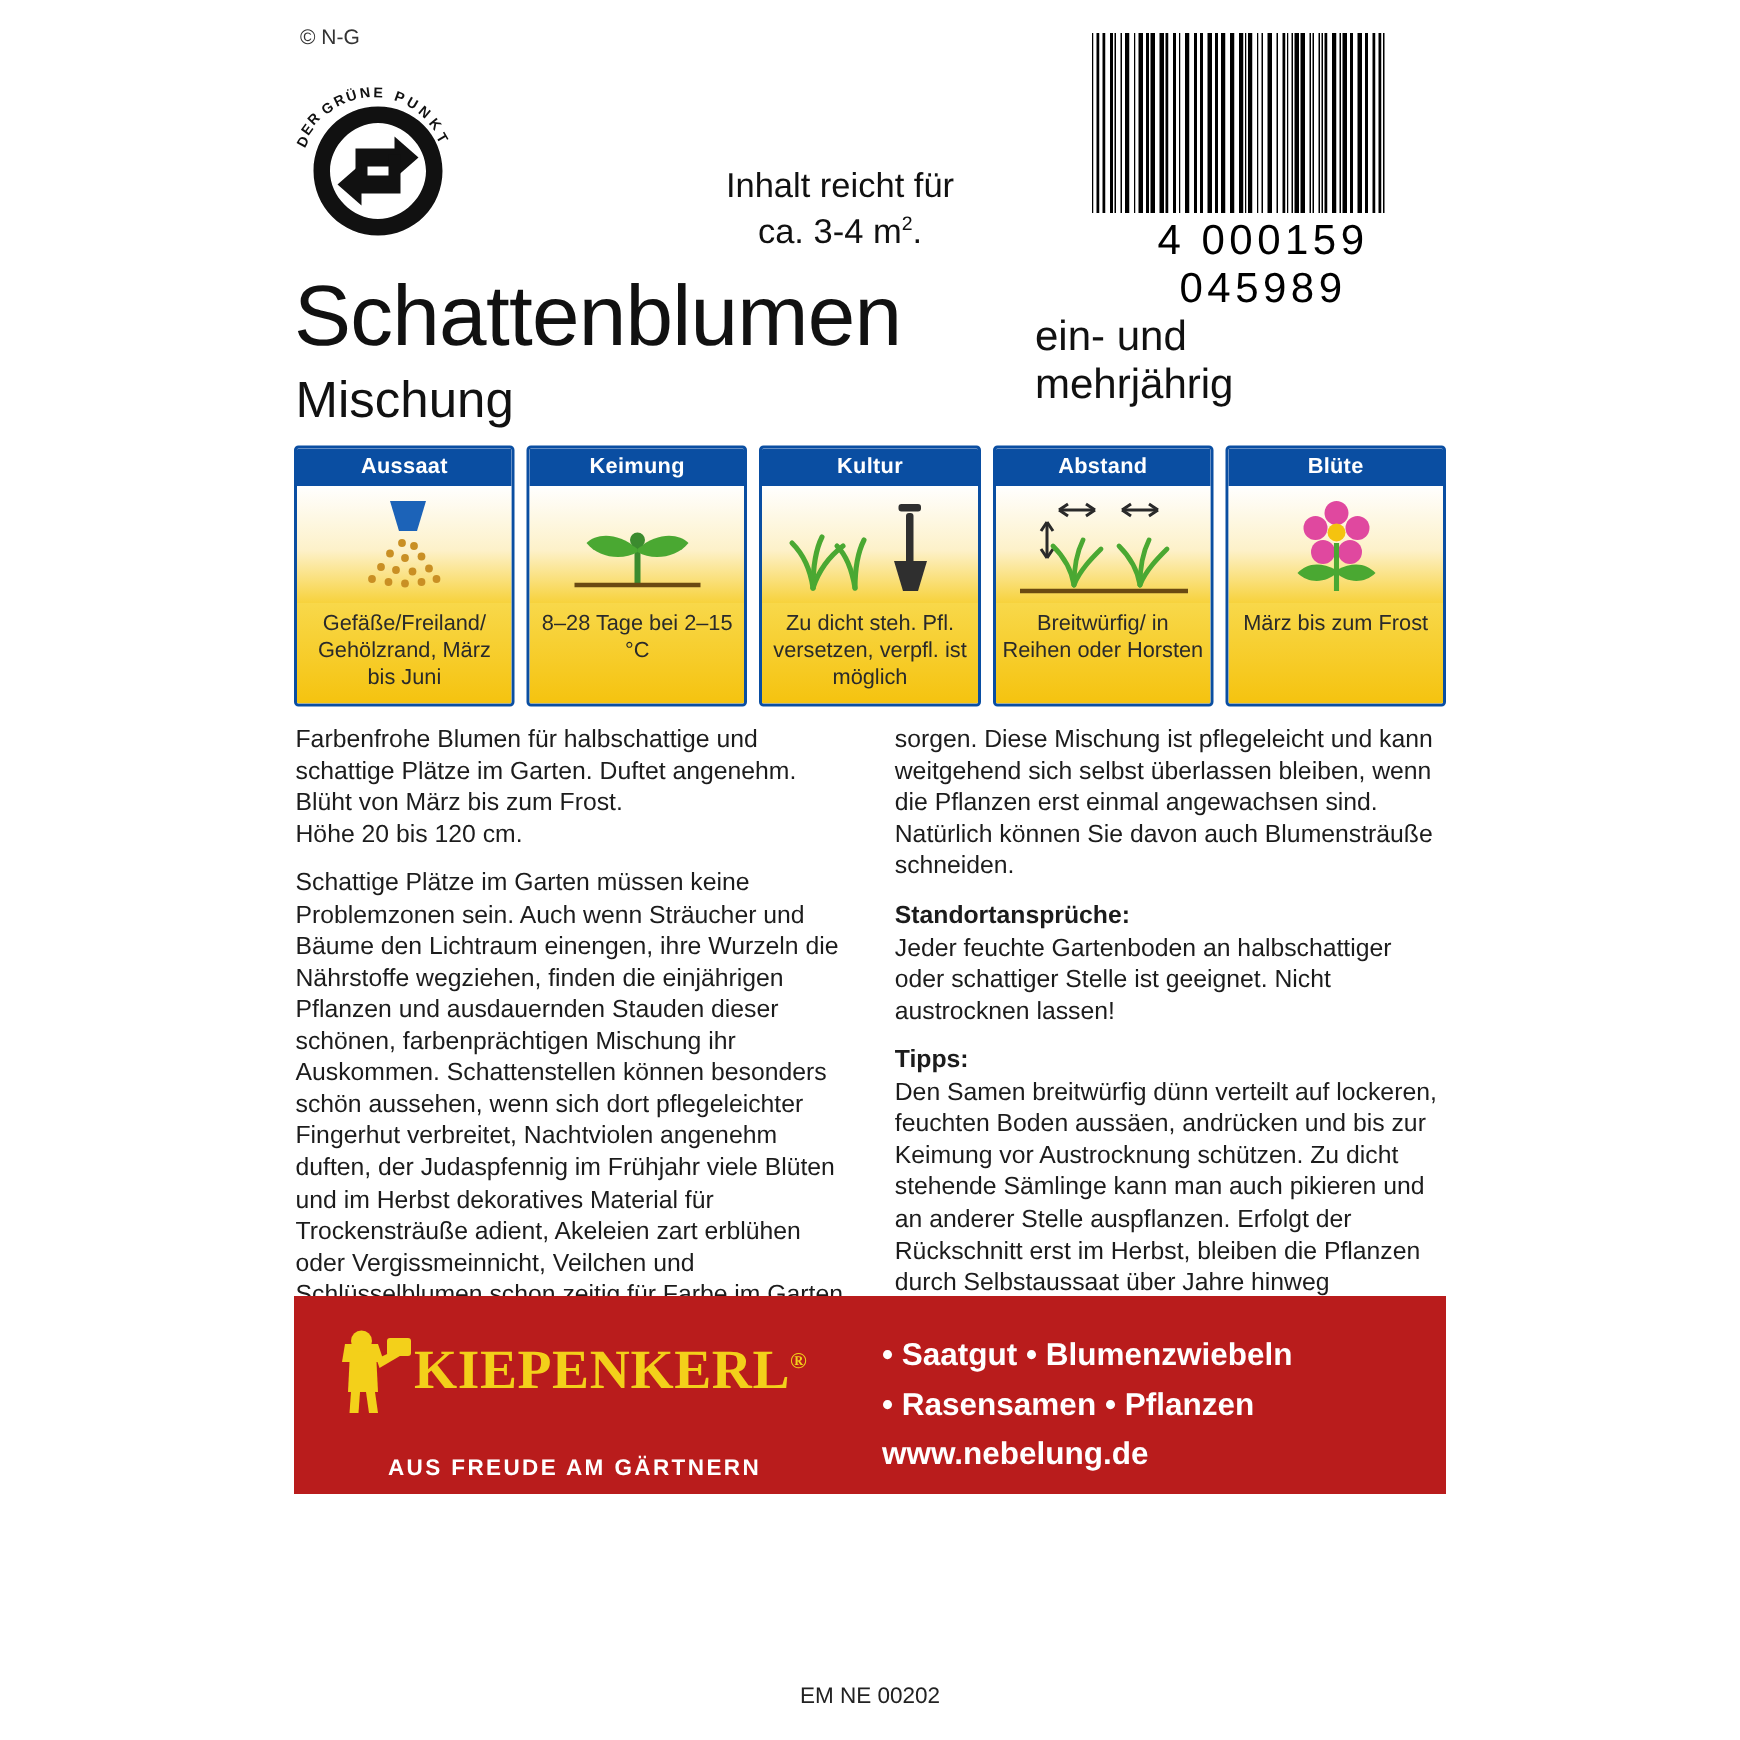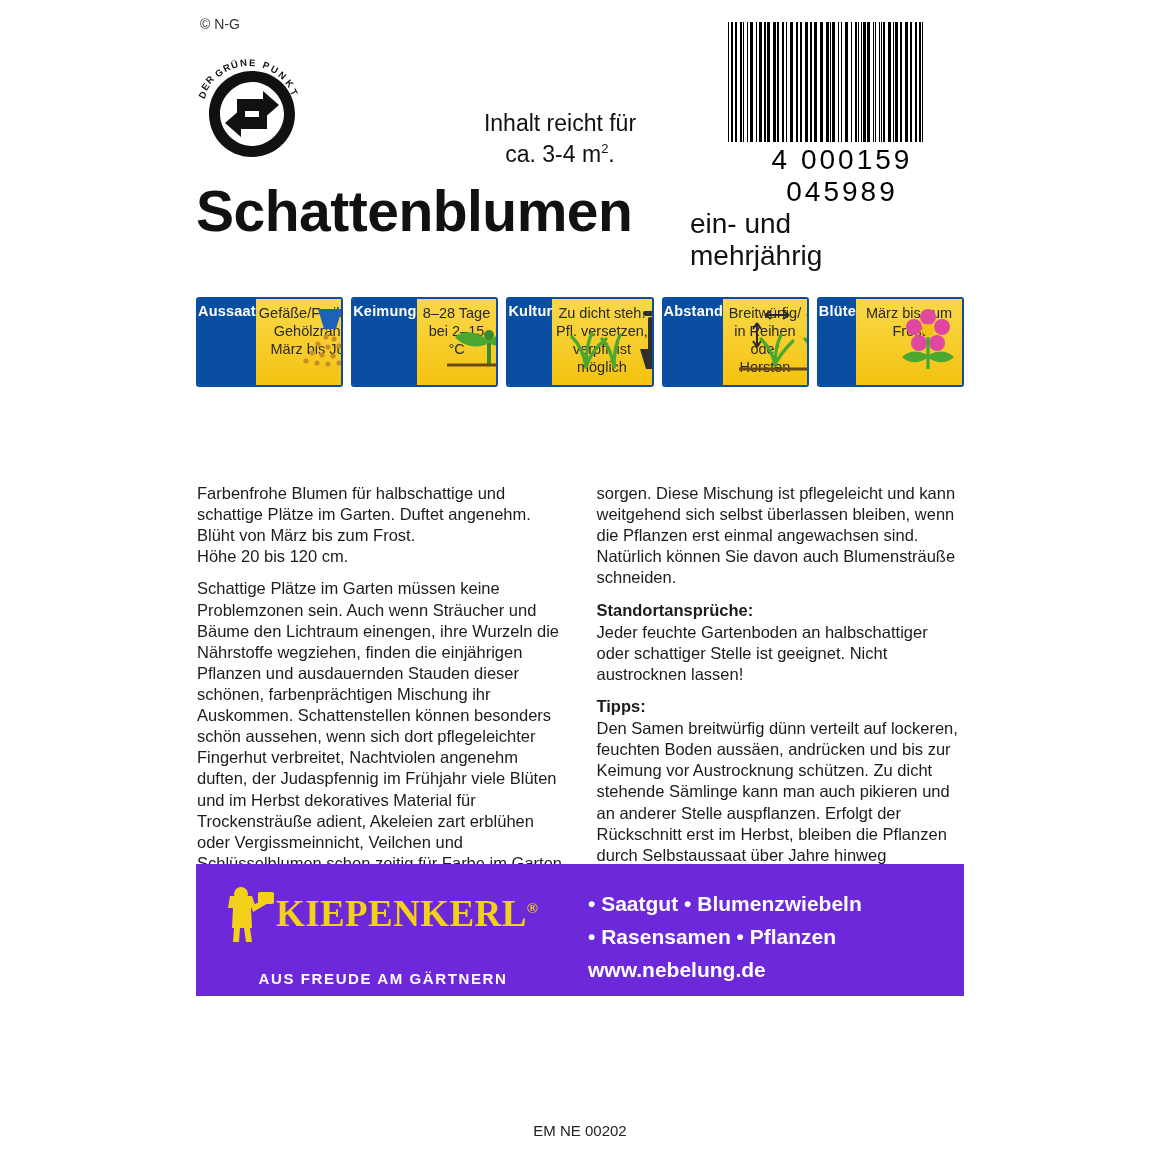--- a/index.html
+++ b/index.html
@@ -91,21 +91,21 @@
     color: #000;
     text-align: center;
   }
 
   
   .title {
     position: absolute;
     left: 196px;
     top: 178px;
     font-size: 57px;
-    font-weight: bold;
+    font-weight: normal;
     letter-spacing: -0.5px;
     color: #111;
   }
   .title-sub-inline {
     position: absolute;
     left: 690px;
     top: 208px;
     font-size: 28px;
     color: #111;
   }
@@ -126,20 +126,21 @@
     display: flex;
     gap: 8px;
   }
   .icon-box {
     width: 144px;
     border: 2px solid #0a4ea2;
     border-radius: 3px;
     overflow: hidden;
     background: #fff;
     display: flex;
+    flex-direction: column;
   }
   .icon-head {
     background: #0a4ea2;
     color: #fff;
     font-size: 14.5px;
     font-weight: bold;
     text-align: center;
     padding: 4px 0 5px;
     letter-spacing: 0.2px;
   }
@@ -180,21 +181,21 @@
     font-weight: bold;
   }
 
   
   .brandband {
     position: absolute;
     left: 196px;
     top: 864px;
     width: 768px;
     height: 132px;
-    background: #6d28d9;
+    background: #b91c1c;
     color: #fff;
   }
   .kiepenkerl {
     position: absolute;
     left: 22px;
     top: 18px;
     width: 330px;
   }
   .kk-logo-row {
     display: flex;
@@ -390,20 +391,21 @@
         <i style="width:2px;background:#fff"></i>
         <i style="width:2px"></i>
         <i style="width:1px;background:#fff"></i>
         <i style="width:1px"></i>
       </div>
     <div class="barcode-num">4 000159 045989</div>
   </div>
 
   <div class="title">Schattenblumen</div>
   <div class="title-sub-inline">ein- und mehrjährig</div>
+  <div class="subtitle">Mischung</div>
 
   <div class="icons">
 
     <div class="icon-box">
       <div class="icon-head">Aussaat</div>
       <div class="icon-pic">
         <svg width="144" height="78" viewBox="0 0 144 78">
           <path d="M62 10 L86 10 L80 30 L68 30 Z" fill="#1c63b8"></path>
           <g fill="#c98f24">
             <circle cx="70" cy="38" r="2.6"></circle>

